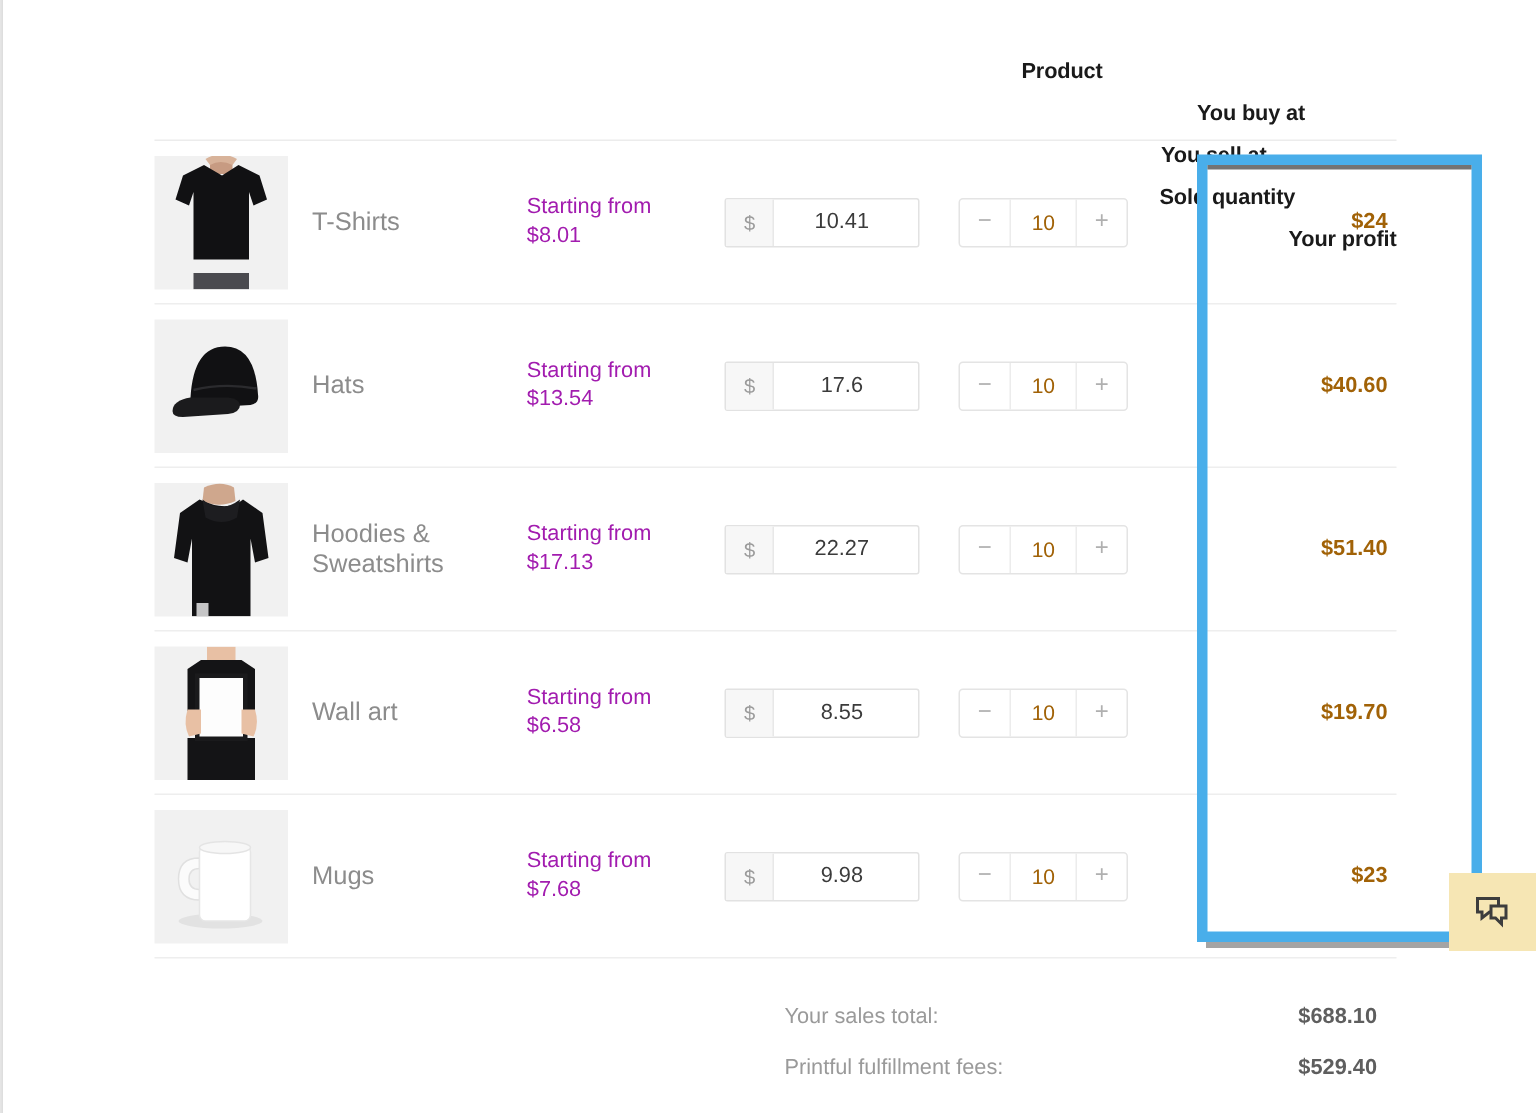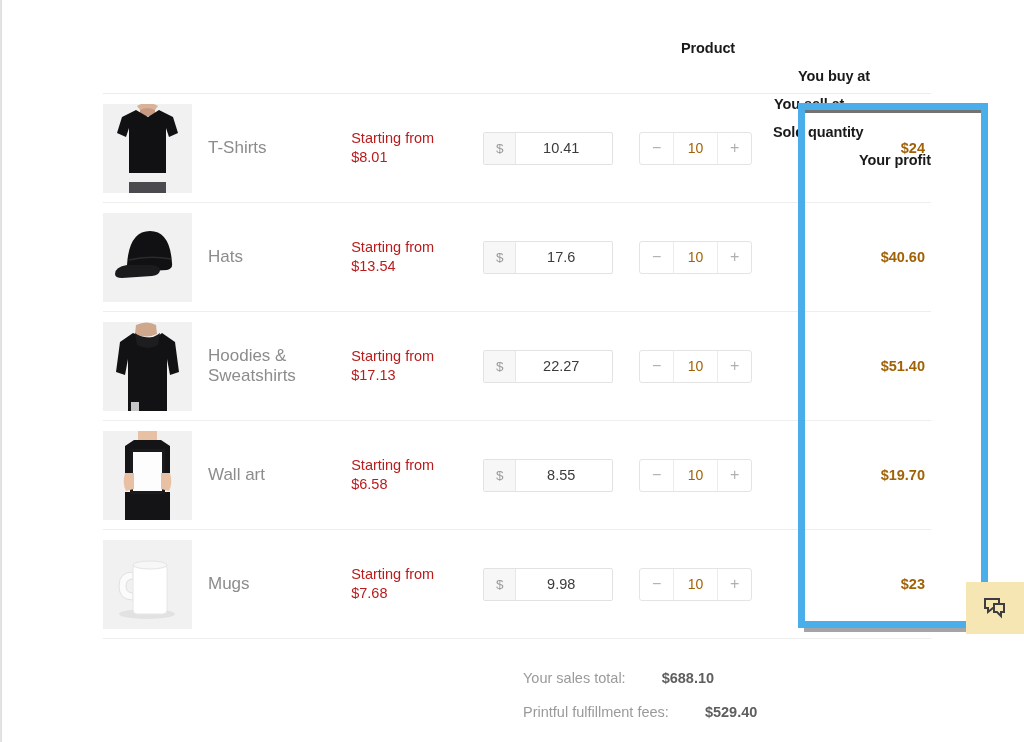--- a/index.html
+++ b/index.html
@@ -89,21 +89,21 @@
   .prod-name {
     font-size: 17px;
     color: #8c8c8c;
     margin-left: 16px;
     line-height: 20px;
     width: 140px;
   }
 
   .buy-cell {
     font-size: 14.5px;
-    color: #b91c1c;
+    color: #a21caf;
     line-height: 19px;
   }
 
   
   .price-input {
     display: inline-flex;
     height: 33px;
     border: 1px solid #e2e2e2;
     border-radius: 2px;
     background: #ffffff;
@@ -169,20 +169,21 @@
   }
 
   
   .totals {
     margin-top: 22px;
     margin-left: 420px;
     width: 395px;
   }
   .total-row {
     display: flex;
+    justify-content: space-between;
     align-items: center;
     height: 34px;
     font-size: 14.5px;
   }
   .total-label { color: #9a9a9a; }
   .total-value { color: #5e5e5e; font-weight: bold; margin-left: 36px; }
 
   
   .highlight-box {
     position: absolute;

